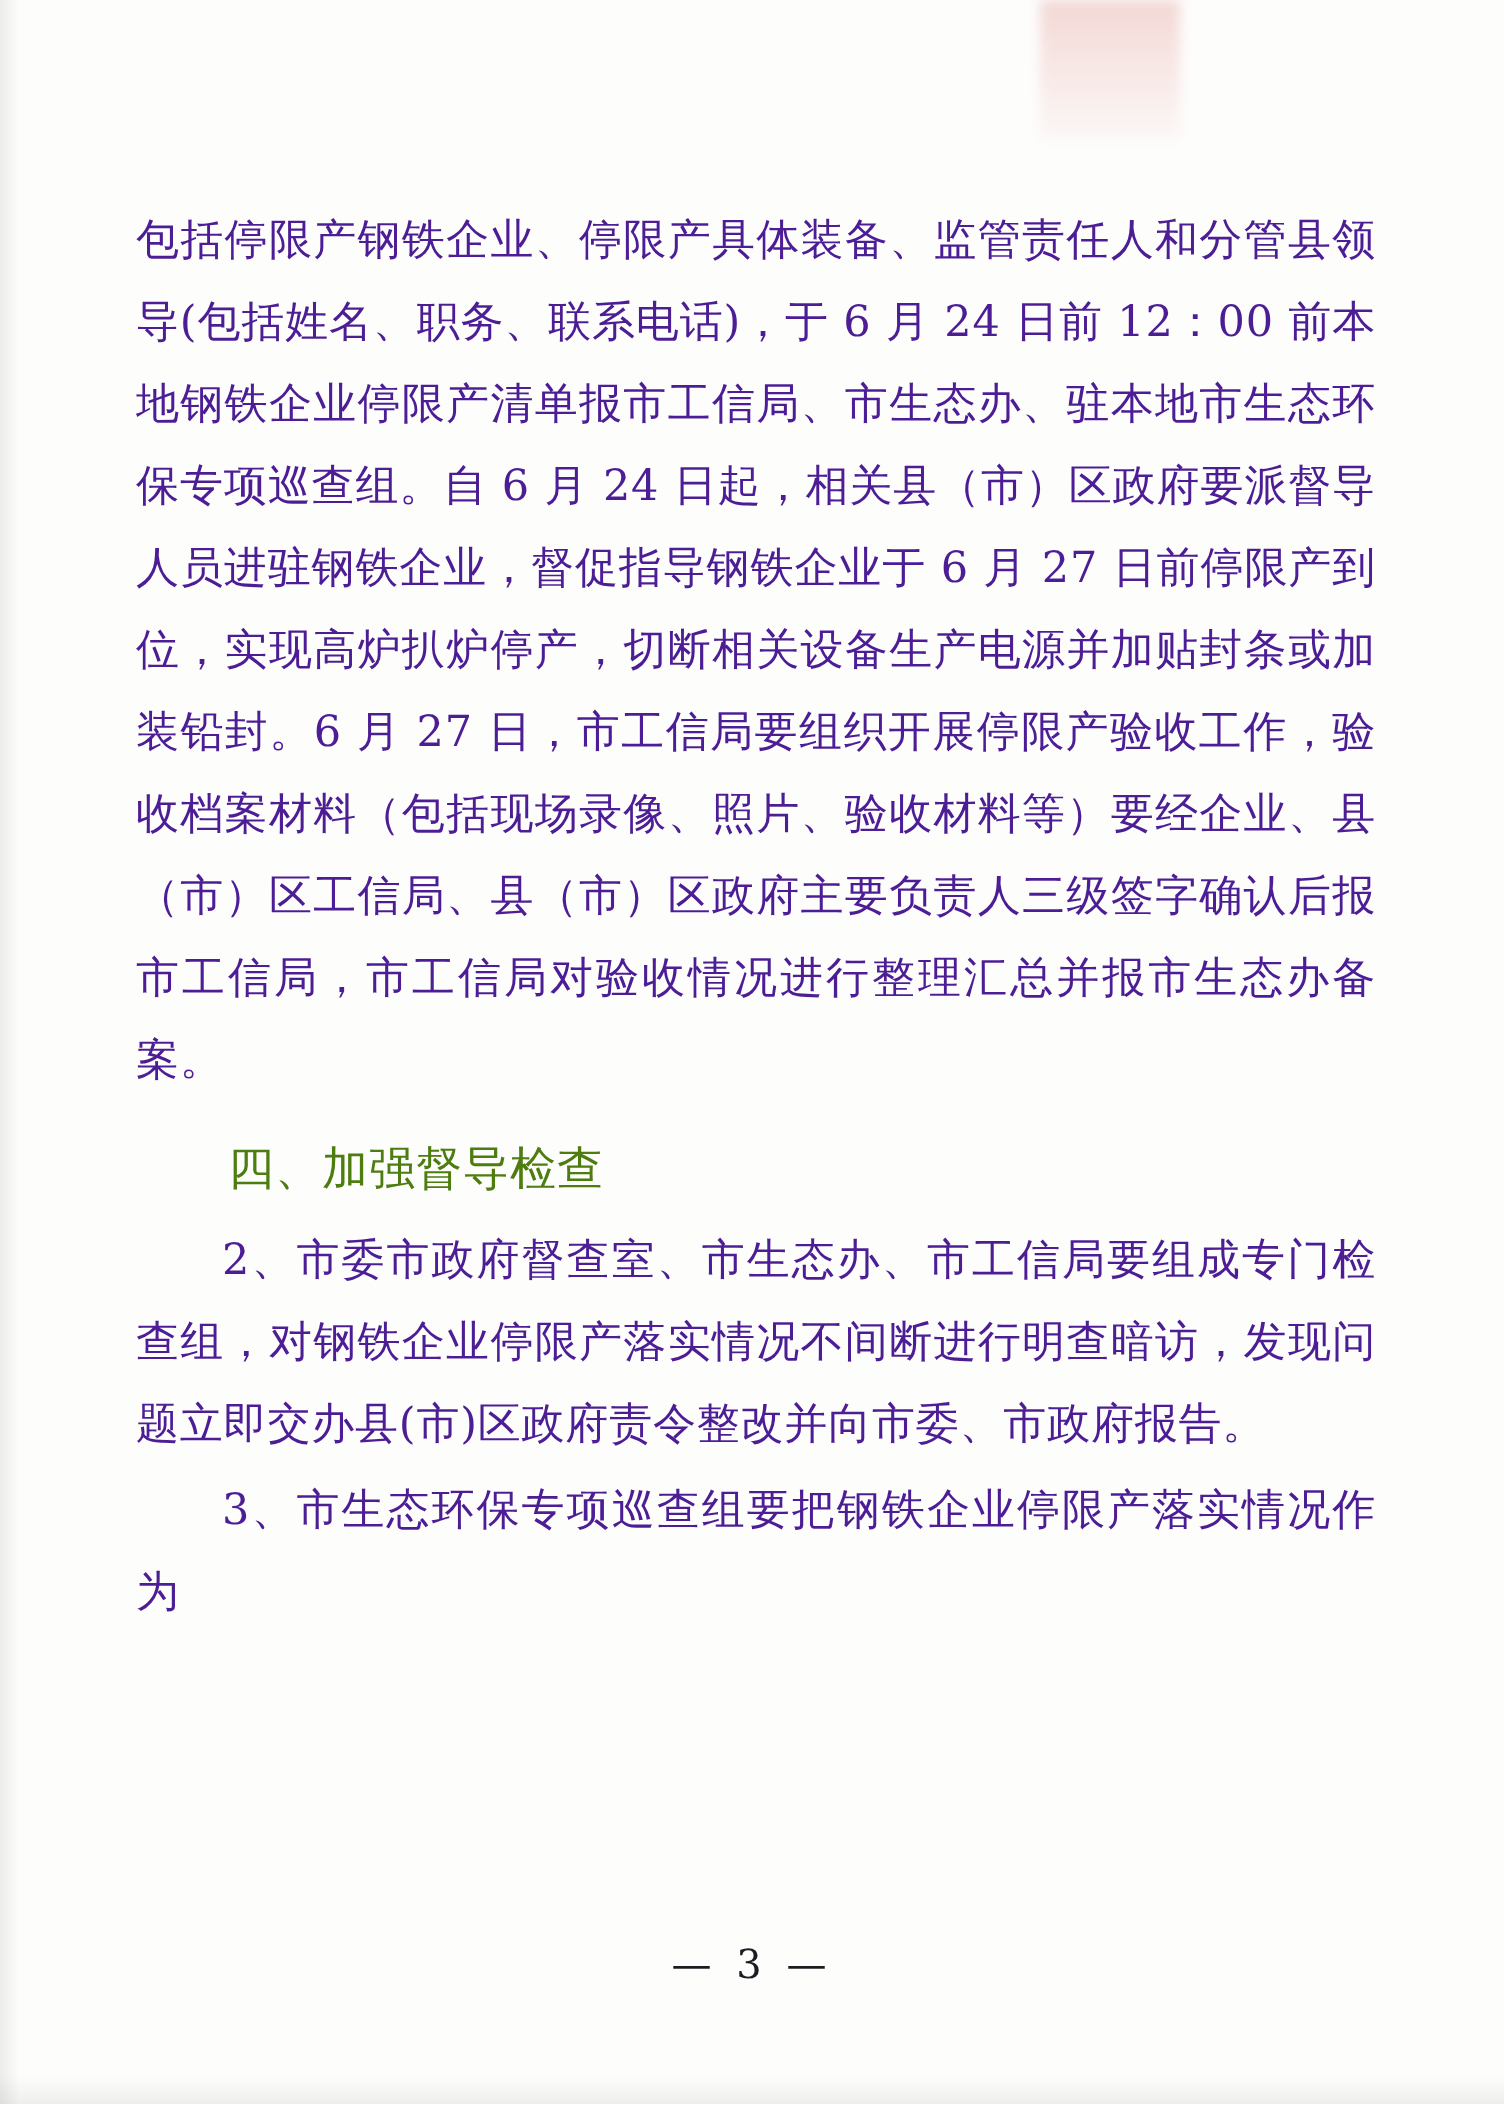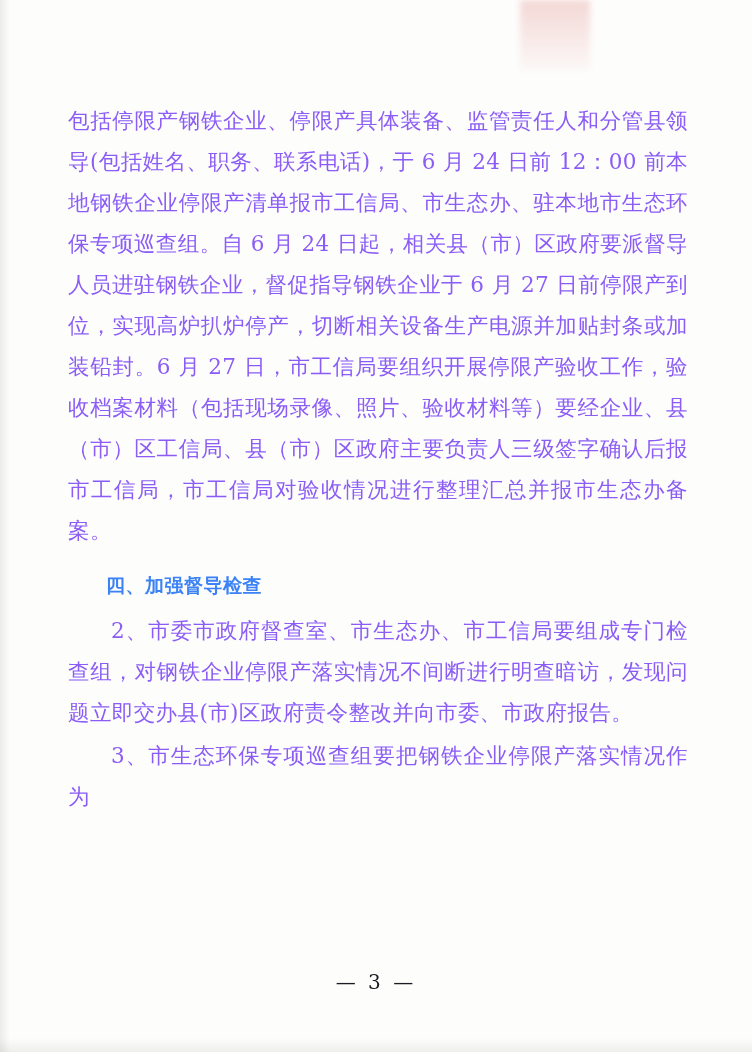--- a/index.html
+++ b/index.html
@@ -41,33 +41,33 @@
     left: 68px;
     width: 620px;
   }
   p.para {
     margin: 0 0 2px 0;
     font-size: 21.5px;
     line-height: 41px;
     letter-spacing: 0.4px;
     text-align: justify;
     text-justify: inter-ideograph;
-    color: #8b5cf6;
+    color: #4c1d95;
   }
   p.indent {
     text-indent: 2em;
   }
   h2.heading {
     margin: 14px 0 4px 0;
-    font-size: 19px;
+    font-size: 23px;
     line-height: 41px;
-    font-weight: bold;
+    font-weight: normal;
     text-indent: 2em;
     letter-spacing: 0.5px;
-    color: #3b82f6;
+    color: #4d7c0f;
   }
   .page-number {
     position: absolute;
     bottom: 58px;
     left: 0;
     width: 752px;
     text-align: center;
     font-size: 20px;
     letter-spacing: 3px;
     color: #1b1b22;

